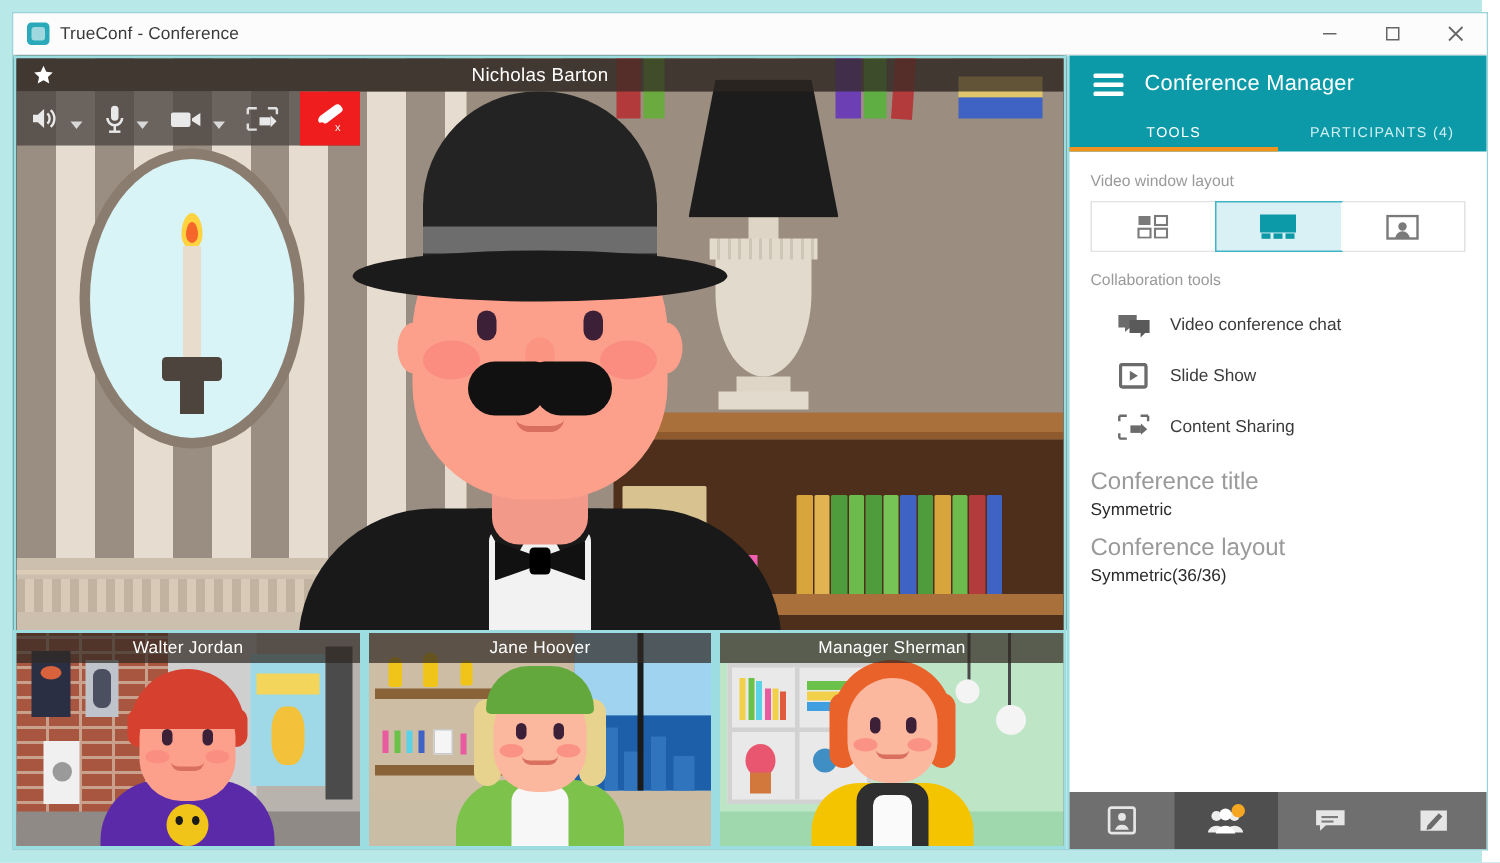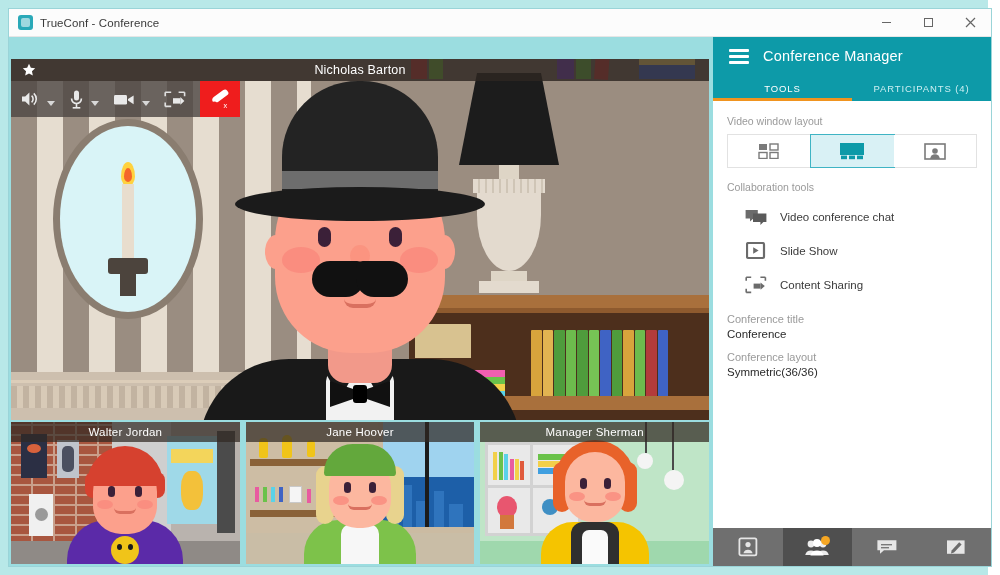--- a/index.html
+++ b/index.html
@@ -37,21 +37,21 @@
   .wc{width:42px;height:28px;display:flex;align-items:center;justify-content:center;
       color:#666;font-size:13px;line-height:1;}
   .wc svg{display:block;}
   
   .body-row{flex:1;display:flex;min-height:0;}
   .left-col{width:702px;flex:0 0 702px;display:flex;flex-direction:column;
             background:#9bdde0;}
   
   .main-video{
     position:relative;flex:1;overflow:hidden;background:#000000;
-    border:2px solid #9bdde0;border-bottom:none;margin-top:20px;
+    border:2px solid #9bdde0;border-bottom:none;
   }
   .stage{position:absolute;inset:0;overflow:hidden;}
   
   .wall{position:absolute;inset:0;
     background:
       repeating-linear-gradient(90deg,
         #9a8d81 0px,#9a8d81 26px,
         #e6ddd0 26px,#e6ddd0 52px);
   }
   .wall-right{position:absolute;left:300px;top:0;right:0;bottom:0;background:#9b8d80;}
@@ -217,21 +217,21 @@
   .layout-row{display:flex;border:1px solid #e2e2e2;height:34px;margin-bottom:13px;}
   .layout-btn{flex:1;display:flex;align-items:center;justify-content:center;
     border-right:1px solid #e2e2e2;background:#fff;}
   .layout-btn:last-child{border-right:none;}
   .layout-btn.sel{background:#d9f1f5;border:1px solid #3fb4c4;margin:-1px;}
   .tools-list{margin-top:2px;}
   .tool-item{display:flex;align-items:center;height:34px;padding-left:18px;}
   .tool-ico{width:22px;height:22px;margin-right:13px;display:flex;align-items:center;justify-content:center;flex:0 0 22px;}
   .tool-txt{font-size:11.5px;color:#3b3b3b;}
   .kv{margin-top:11px;}
-  .kv .k{font-size:11px;color:#9a9a9a;}
+  .kv .k{font-size:16px;color:#9a9a9a;}
   .kv .v{font-size:11.5px;color:#2b2b2b;margin-top:3px;}
   .panel-foot{height:38px;flex:0 0 38px;display:flex;background:#6f6f6f;}
   .foot-btn{flex:1;display:flex;align-items:center;justify-content:center;position:relative;}
   .foot-btn.active{background:#4f4f4f;}
   .badge{position:absolute;width:9px;height:9px;border-radius:50%;background:#f5a623;
     top:8px;margin-left:16px;}
 </style>
 </head>
 <body>
 
@@ -588,21 +588,21 @@
                 <rect x="8.6" y="7.6" width="7" height="5" fill="#6b6b6b"></rect>
                 <path d="M15.6 6.4 l4.2 3.7 l-4.2 3.7 Z" fill="#6b6b6b"></path>
               </svg>
             </div>
             <div class="tool-txt">Content Sharing</div>
           </div>
         </div>
 
         <div class="kv">
           <div class="k">Conference title</div>
-          <div class="v">Conference</div>
+          <div class="v">Symmetric</div>
         </div>
         <div class="kv">
           <div class="k">Conference layout</div>
           <div class="v">Symmetric(36/36)</div>
         </div>
       </div>
 
       <div class="panel-foot">
         <div class="foot-btn">
           <svg width="22" height="20" viewBox="0 0 22 20">

